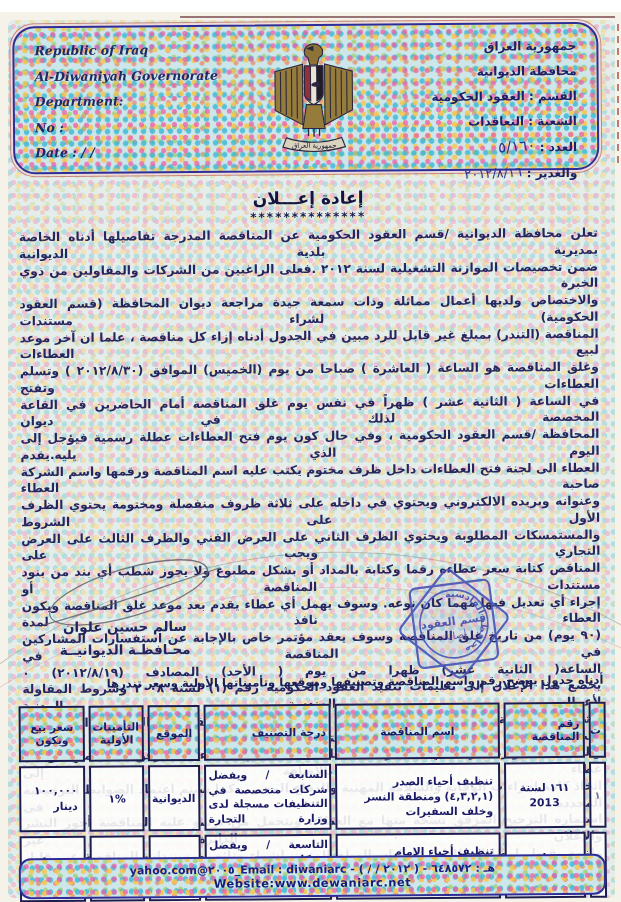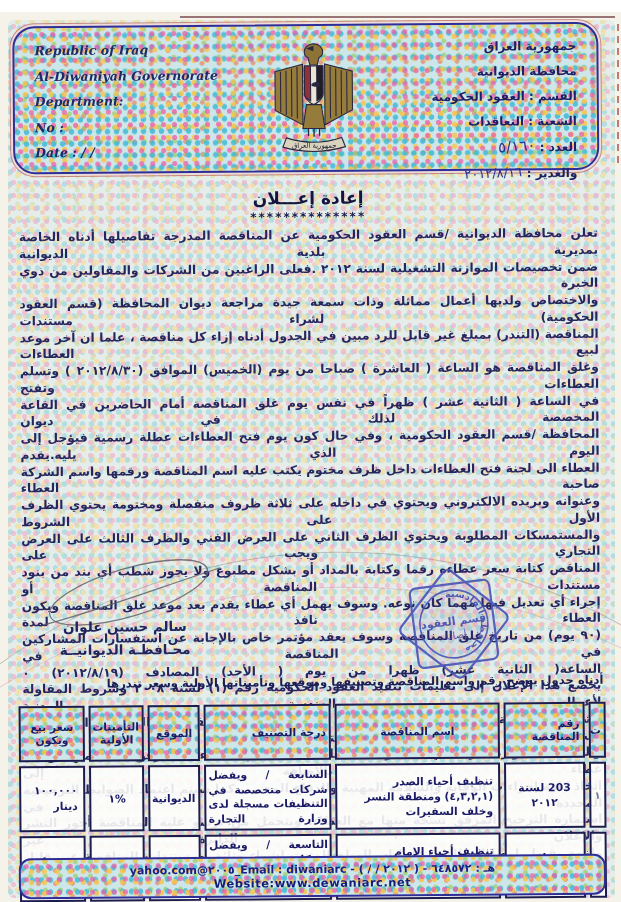--- a/index.html
+++ b/index.html
@@ -222,21 +222,21 @@
               <th class="c2 pattern">اسم المناقصة</th>
               <th class="c3 pattern">درجة التصنيف</th>
               <th class="c4 pattern">الموقع</th>
               <th class="c5 pattern">التأمينات الأولية</th>
               <th class="c6 pattern">سعر بيع ويكون</th>
             </tr>
           </thead>
         <tbody>
             <tr>
               <td class="seq-cell pattern">١</td>
-              <td>203 لسنة ٢٠١٢</td>
+              <td>١٦١ لسنة 2013</td>
               <td class="name-cell">تنظيف أحياء الصدر (٤,٣,٢,١) ومنطقة النسر وخلف السفيرات</td>
               <td class="class-cell">السابعة / ويفضل شركات متخصصة في التنظيفات مسجلة لدى وزارة التجارة</td>
               <td>الديوانية</td>
               <td>%١</td>
               <td class="price-cell">١٠٠,٠٠٠ دينار</td>
             </tr>
             <tr>
               <td class="seq-cell pattern">٢</td>
               <td>١٦٢ لسنة ٢٠١٢</td>
               <td class="name-cell">تنظيف أحياء الإمام الصادق(٢,١) والأمير والغدير(٢,١)</td>

